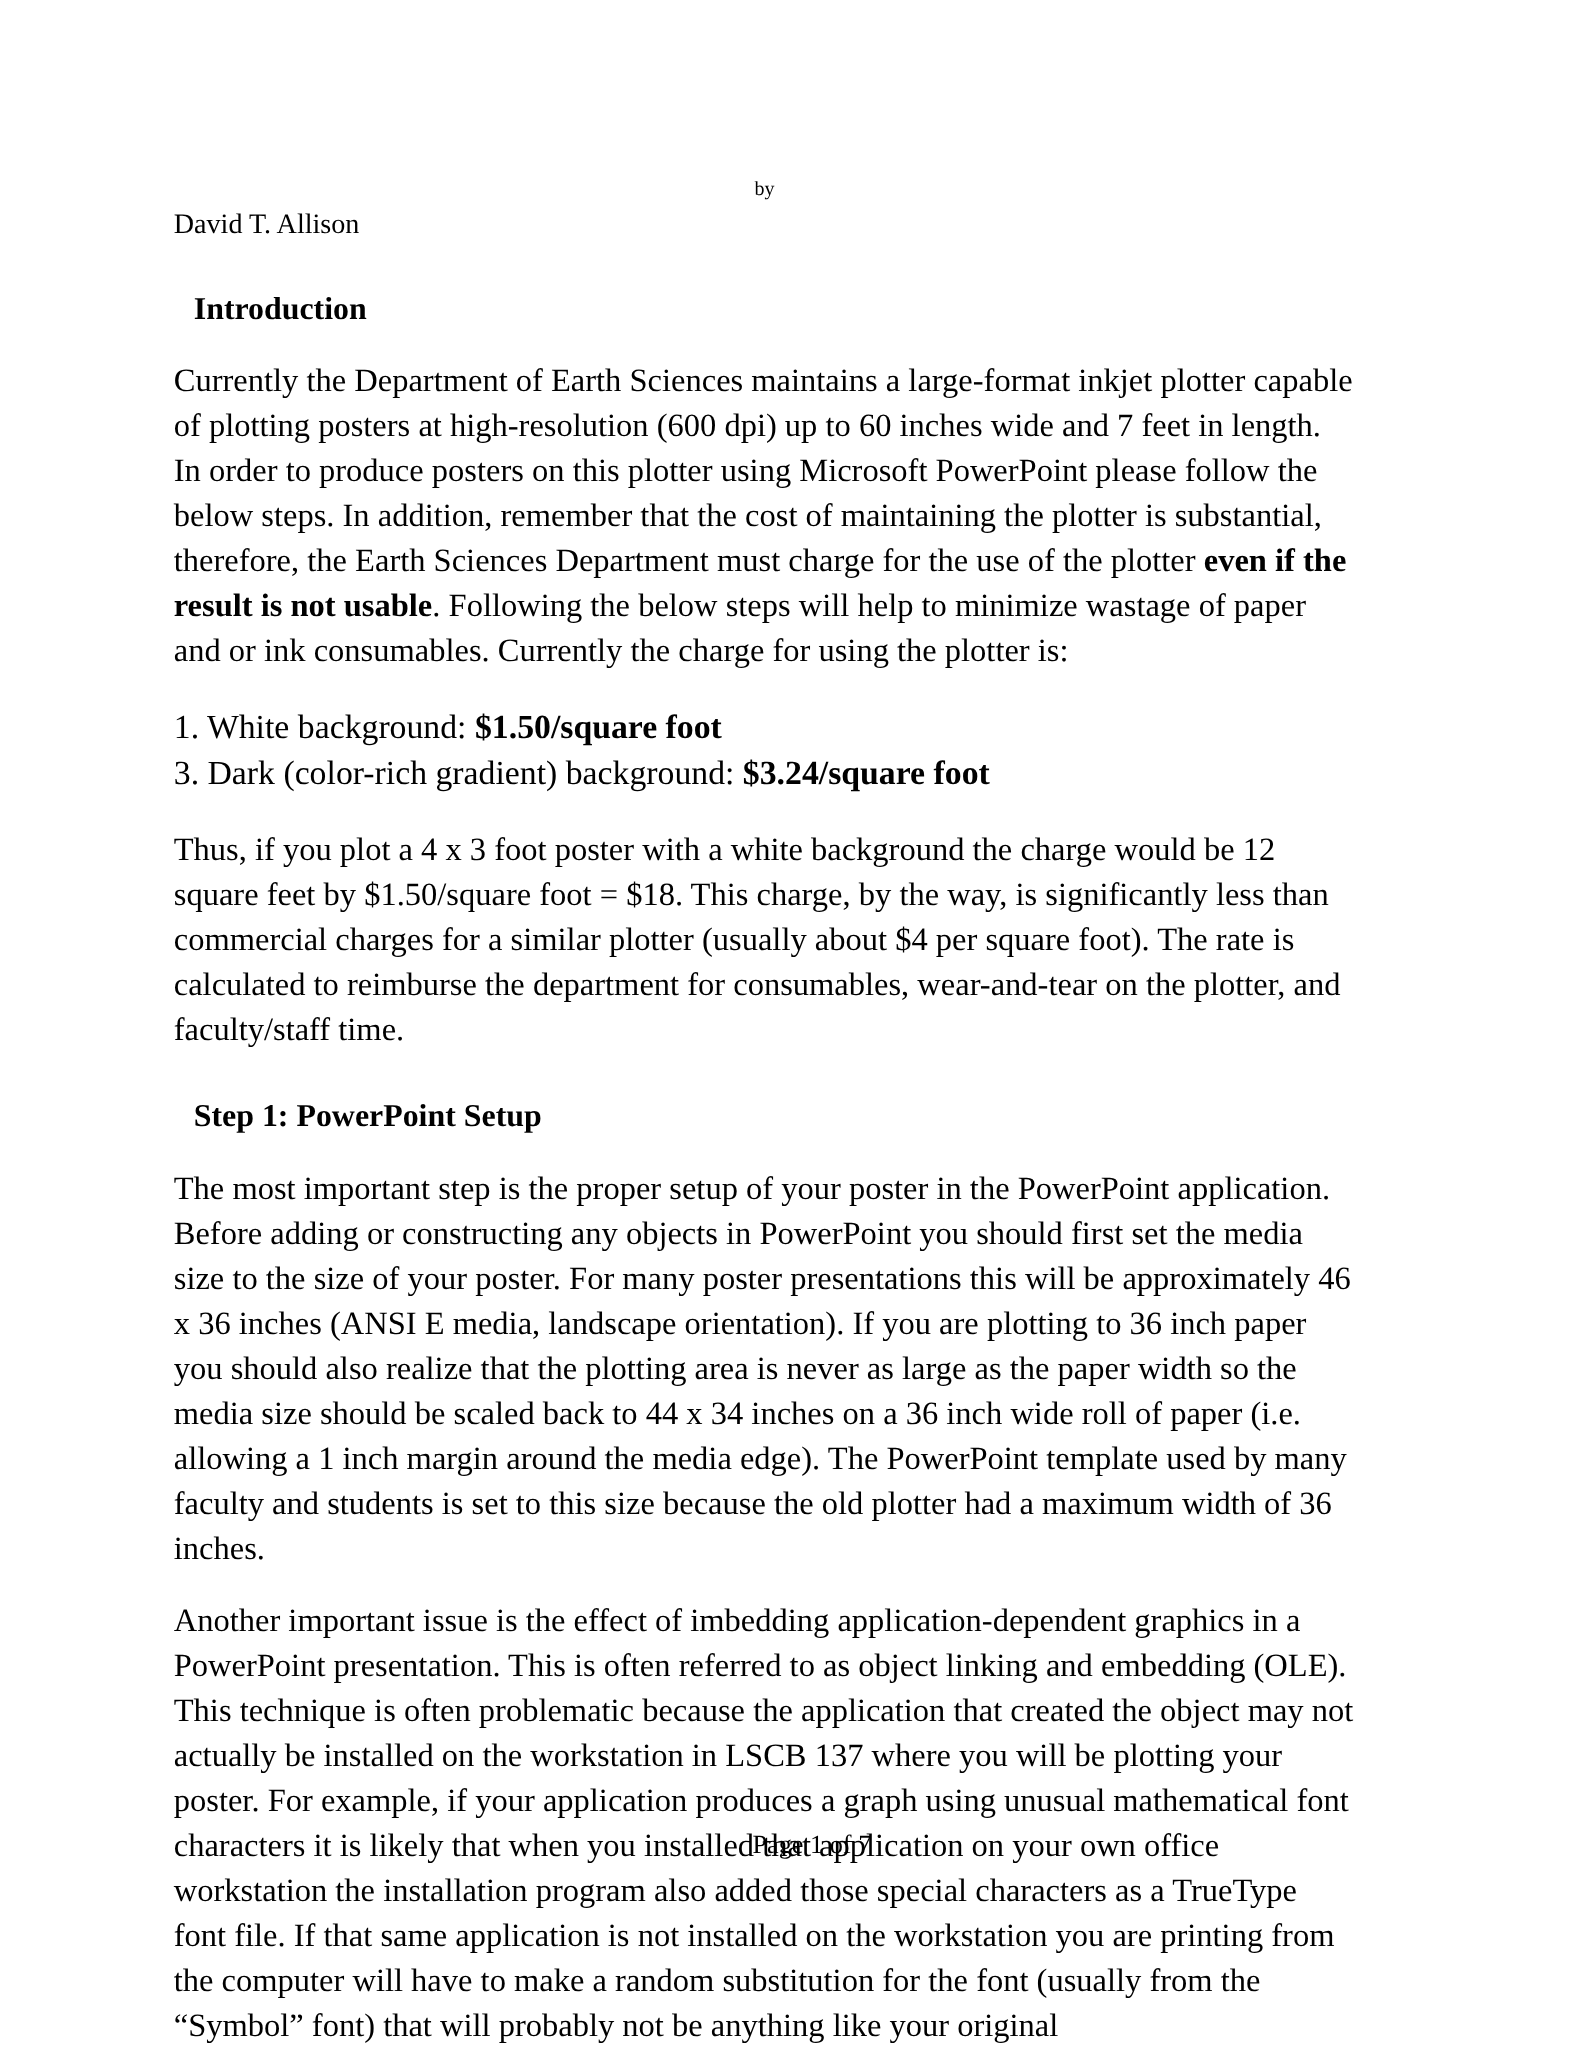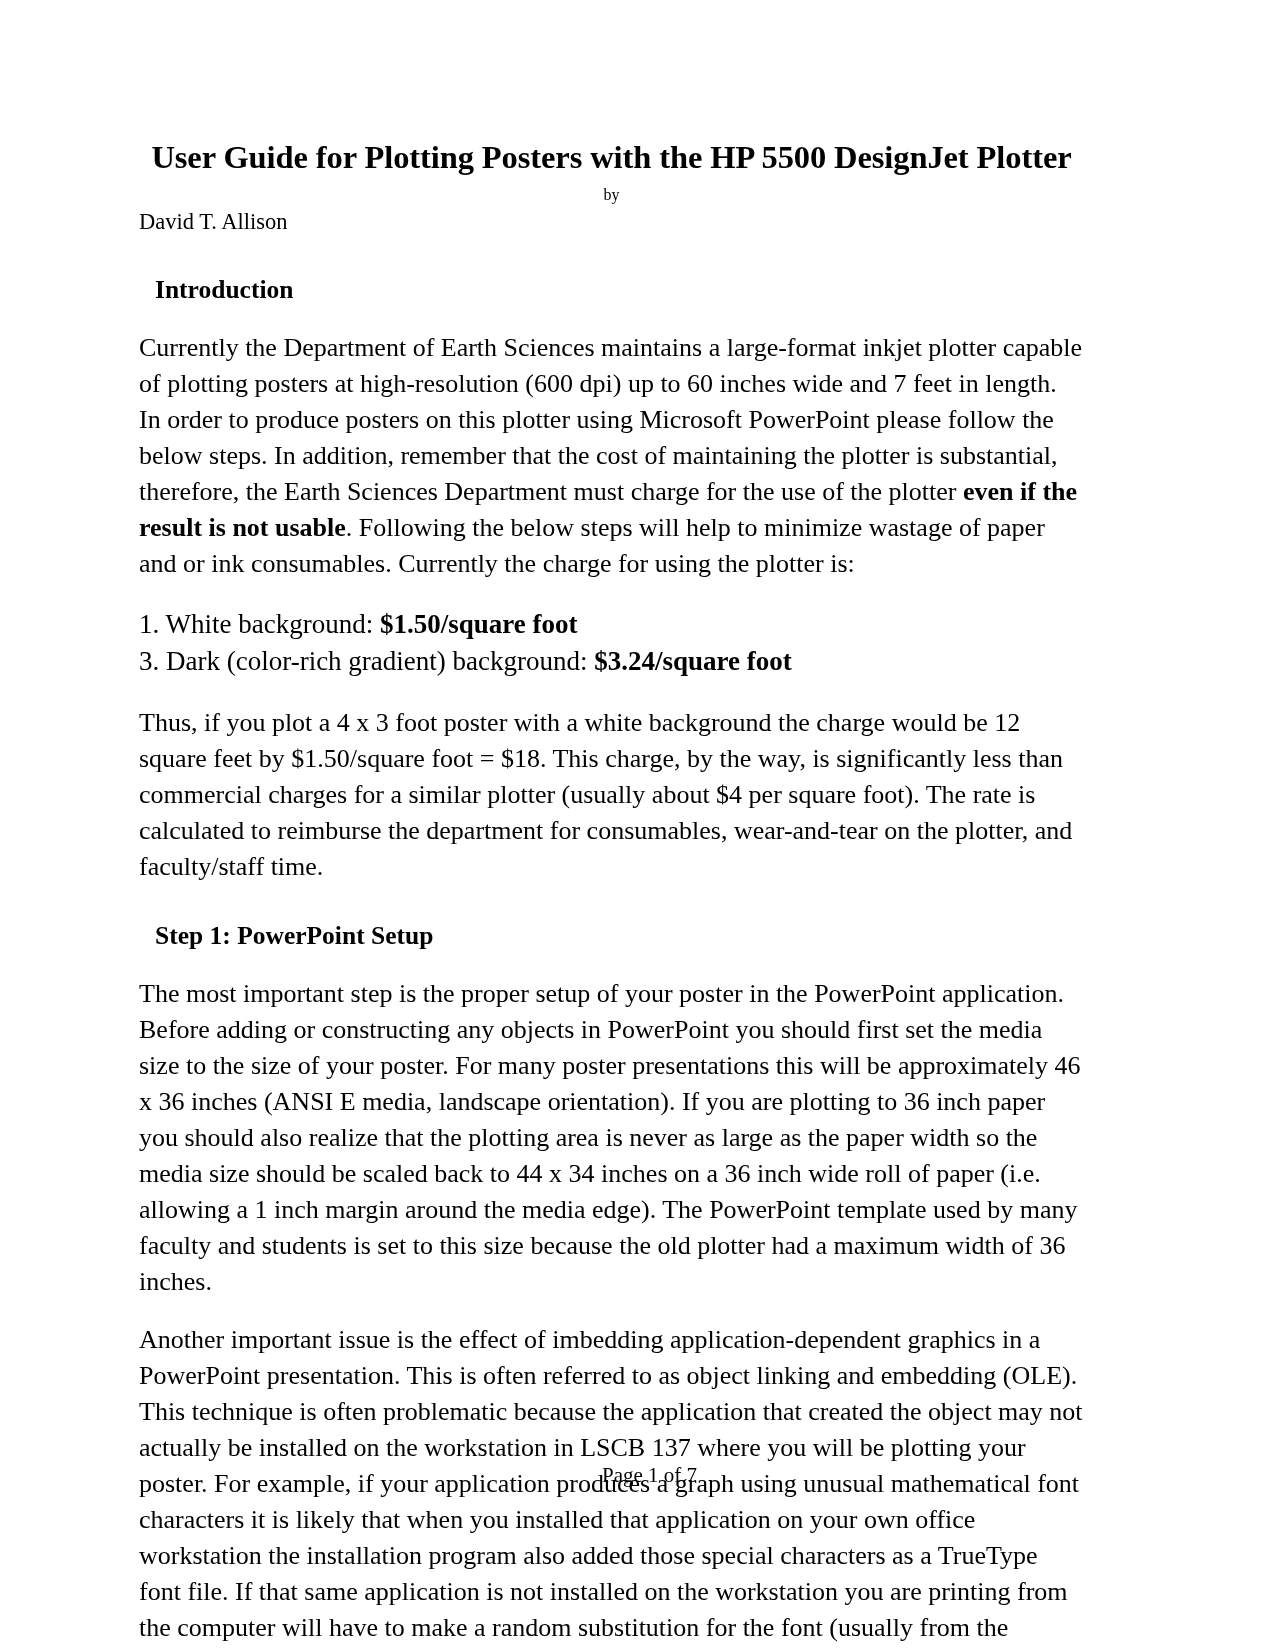--- a/index.html
+++ b/index.html
@@ -81,21 +81,20 @@
     font-size: 21px;
     line-height: 1.3;
   }
 </style>
 </head>
 <body>
 
 <div class="page">
   <div class="content">
 
-    <h1 class="doc-title">User Guide for Plotting Posters with the HP 5500 DesignJet Plotter</h1>
 
     <div class="byline">by</div>
 
     <div class="author">David T. Allison</div>
 
     <h2 class="section-heading">Introduction</h2>
 
     <p class="body-para"><span>Currently the Department of Earth Sciences maintains a large-format inkjet plotter capable of plotting posters at high-resolution (600 dpi) up to 60 inches wide and 7 feet in length. In order to produce posters on this plotter using Microsoft PowerPoint please follow the below steps. In addition, remember that the cost of maintaining the plotter is substantial, therefore, the Earth Sciences Department must charge for the use of the plotter </span><b>even if the result is not usable</b><span>. Following the below steps will help to minimize wastage of paper and or ink consumables. Currently the charge for using the plotter is:</span></p>
 
     <div class="list-block">

